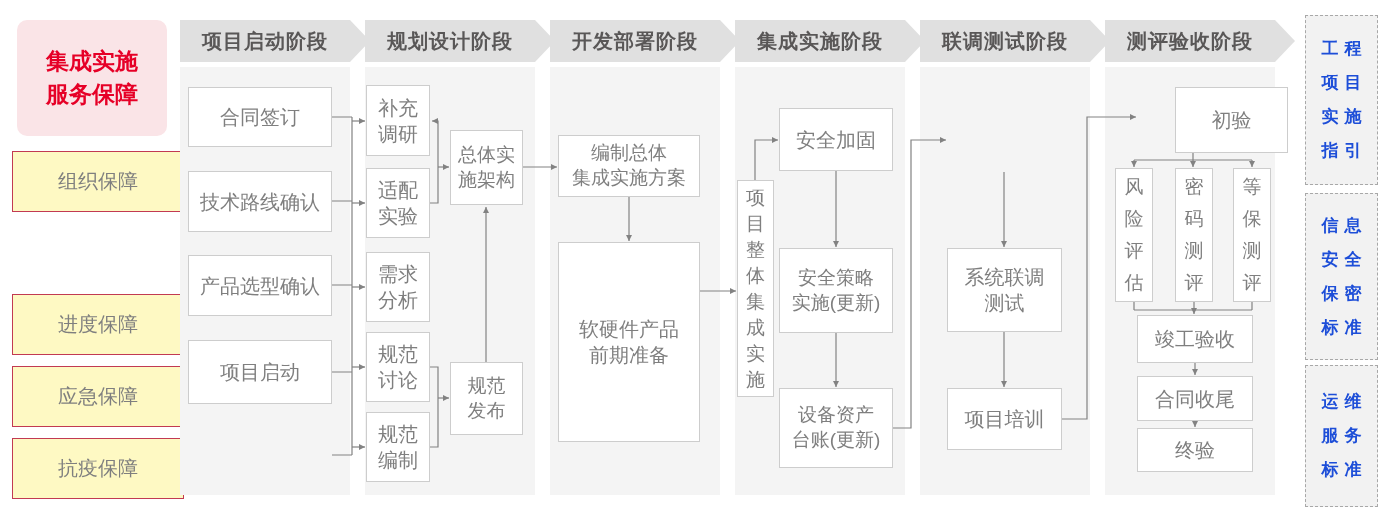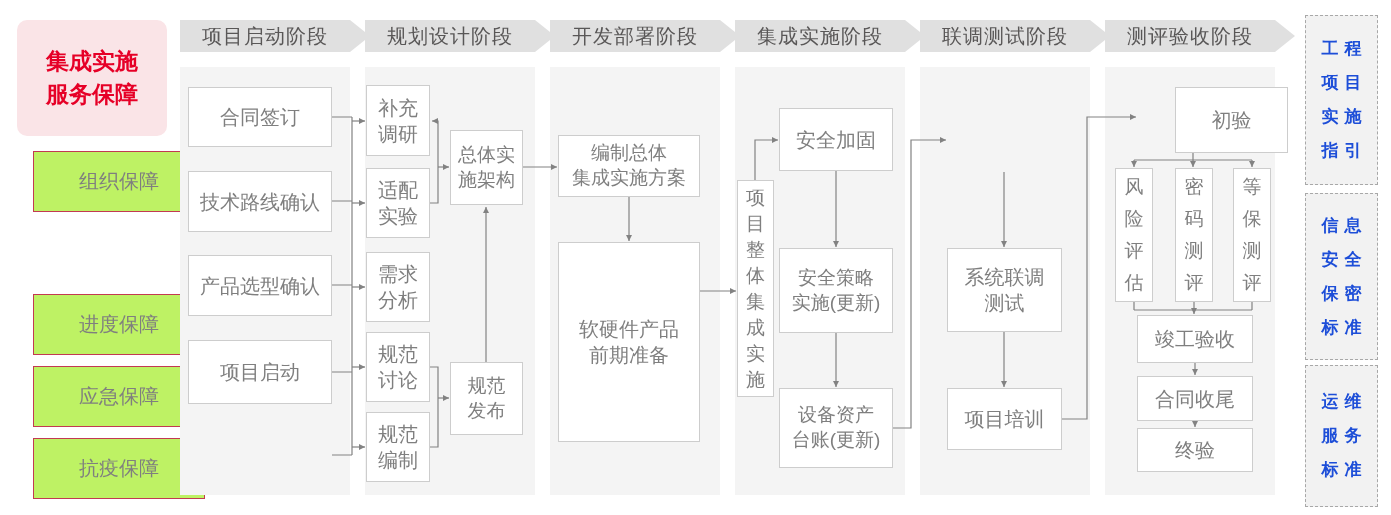--- a/index.html
+++ b/index.html
@@ -8,30 +8,30 @@
     font-family:"Liberation Sans","DejaVu Sans",sans-serif;overflow:hidden;border-radius:29px;
   }
   
   .side-title{
     position:absolute;left:17px;top:20px;width:150px;height:116px;
     background:#fae4e7;border-radius:10px;color:#e60027;font-weight:bold;
     font-size:23px;line-height:1.45;display:flex;align-items:center;justify-content:center;
     text-align:center;white-space:pre-line;
   }
   .side-item{
-    position:absolute;left:33px;width:172px;height:61px;background:#bef264;
+    position:absolute;left:12px;width:172px;height:61px;background:#fef9c3;
     border:1px solid #c23a52;color:#7f7f7f;font-size:20px;
     display:flex;align-items:center;justify-content:center;box-sizing:border-box;
   }
   
   .panel{position:absolute;top:67px;width:170px;height:428px;background:#f4f4f4;}
   .phase-header{
-    position:absolute;top:20px;height:32px;width:190px;background:#e0e0e0;
+    position:absolute;top:20px;height:42px;width:190px;background:#e0e0e0;
     clip-path:polygon(0 0,calc(100% - 20px) 0,100% 50%,calc(100% - 20px) 100%,0 100%);
-    color:#595757;font-weight:normal;font-size:20px;
+    color:#595757;font-weight:bold;font-size:20px;
     display:flex;align-items:center;justify-content:center;
     padding-right:20px;box-sizing:border-box;letter-spacing:1px;
   }
   
   .box{
     position:absolute;background:#ffffff;border:1px solid #cdcdcd;color:#7f7f7f;
     font-size:20px;line-height:1.3;display:flex;align-items:center;justify-content:center;
     text-align:center;white-space:pre-line;box-sizing:border-box;
   }
   .box.small{font-size:19px;}

